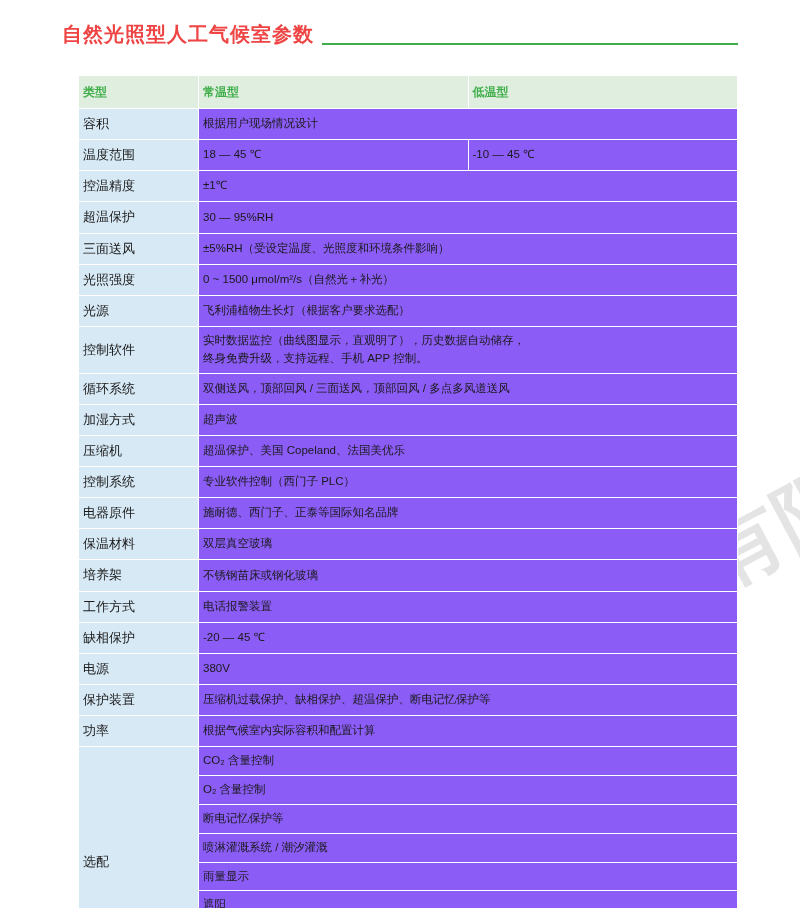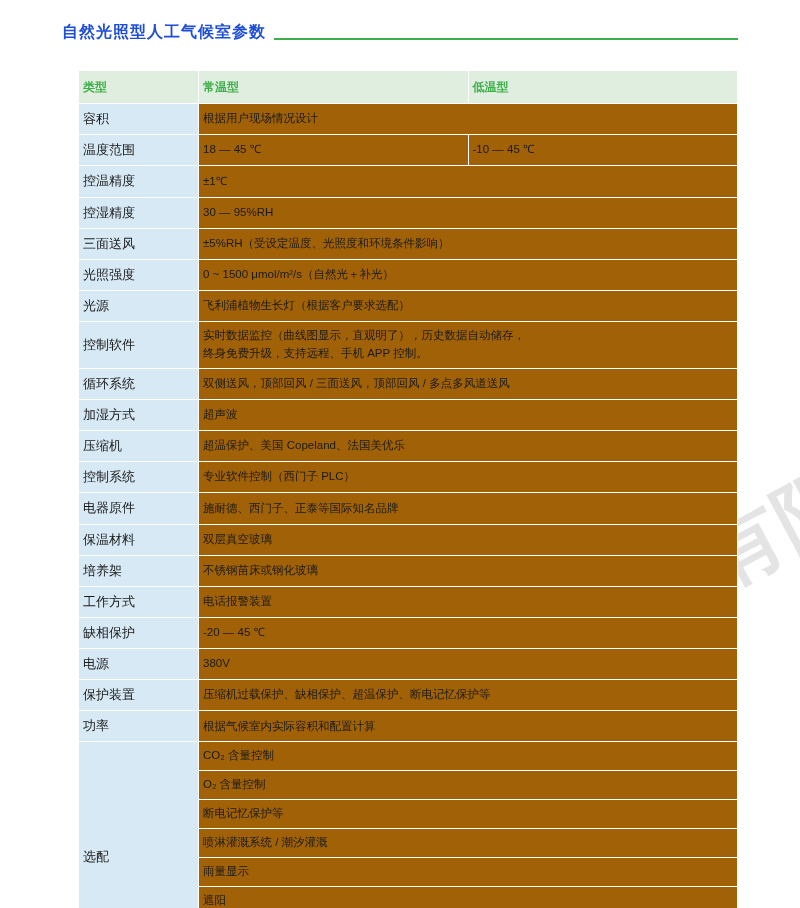--- a/index.html
+++ b/index.html
@@ -57,23 +57,23 @@
   .page-header {
     position: relative;
     z-index: 10;
     padding: 22px 0 10px 62px;
   }
   .header-row {
     display: flex;
     align-items: flex-end;
   }
   .header-title {
-    font-size: 16px;
-    font-weight: bold;
-    color: #1d4ed8;
+    font-size: 20px;
+    font-weight: bold;
+    color: #ef4444;
     letter-spacing: 1px;
     line-height: 1.2;
     padding-bottom: 3px;
   }
   .header-rule {
     flex: 1;
     border-bottom: 2px solid #3fae4a;
     margin-left: 8px;
     margin-right: 62px;
     margin-bottom: 4px;
@@ -115,21 +115,21 @@
     background: #d7e9f5;
     color: #1a1a1a;
     font-weight: bold;
     font-size: 13px;
   }
   td.label.tall {
     vertical-align: middle;
   }
   
   td.val {
-    background: #a16207;
+    background: #8b5cf6;
     color: #1a1a1a;
   }
   .two-line {
     display: block;
   }
 </style>
 </head>
 <body>
 
 <div class="watermark">
@@ -172,21 +172,21 @@
         <td class="val">18 — 45 ℃</td>
         <td class="val">-10 — 45 ℃</td>
       </tr>
 
       <tr>
         <td class="label">控温精度</td>
         <td class="val" colspan="2">±1℃</td>
       </tr>
 
       <tr>
-        <td class="label">控湿精度</td>
+        <td class="label">超温保护</td>
         <td class="val" colspan="2">30 — 95%RH</td>
       </tr>
 
       <tr>
         <td class="label">三面送风</td>
         <td class="val" colspan="2">±5%RH（受设定温度、光照度和环境条件影响）</td>
       </tr>
 
       <tr>
         <td class="label">光照强度</td>

